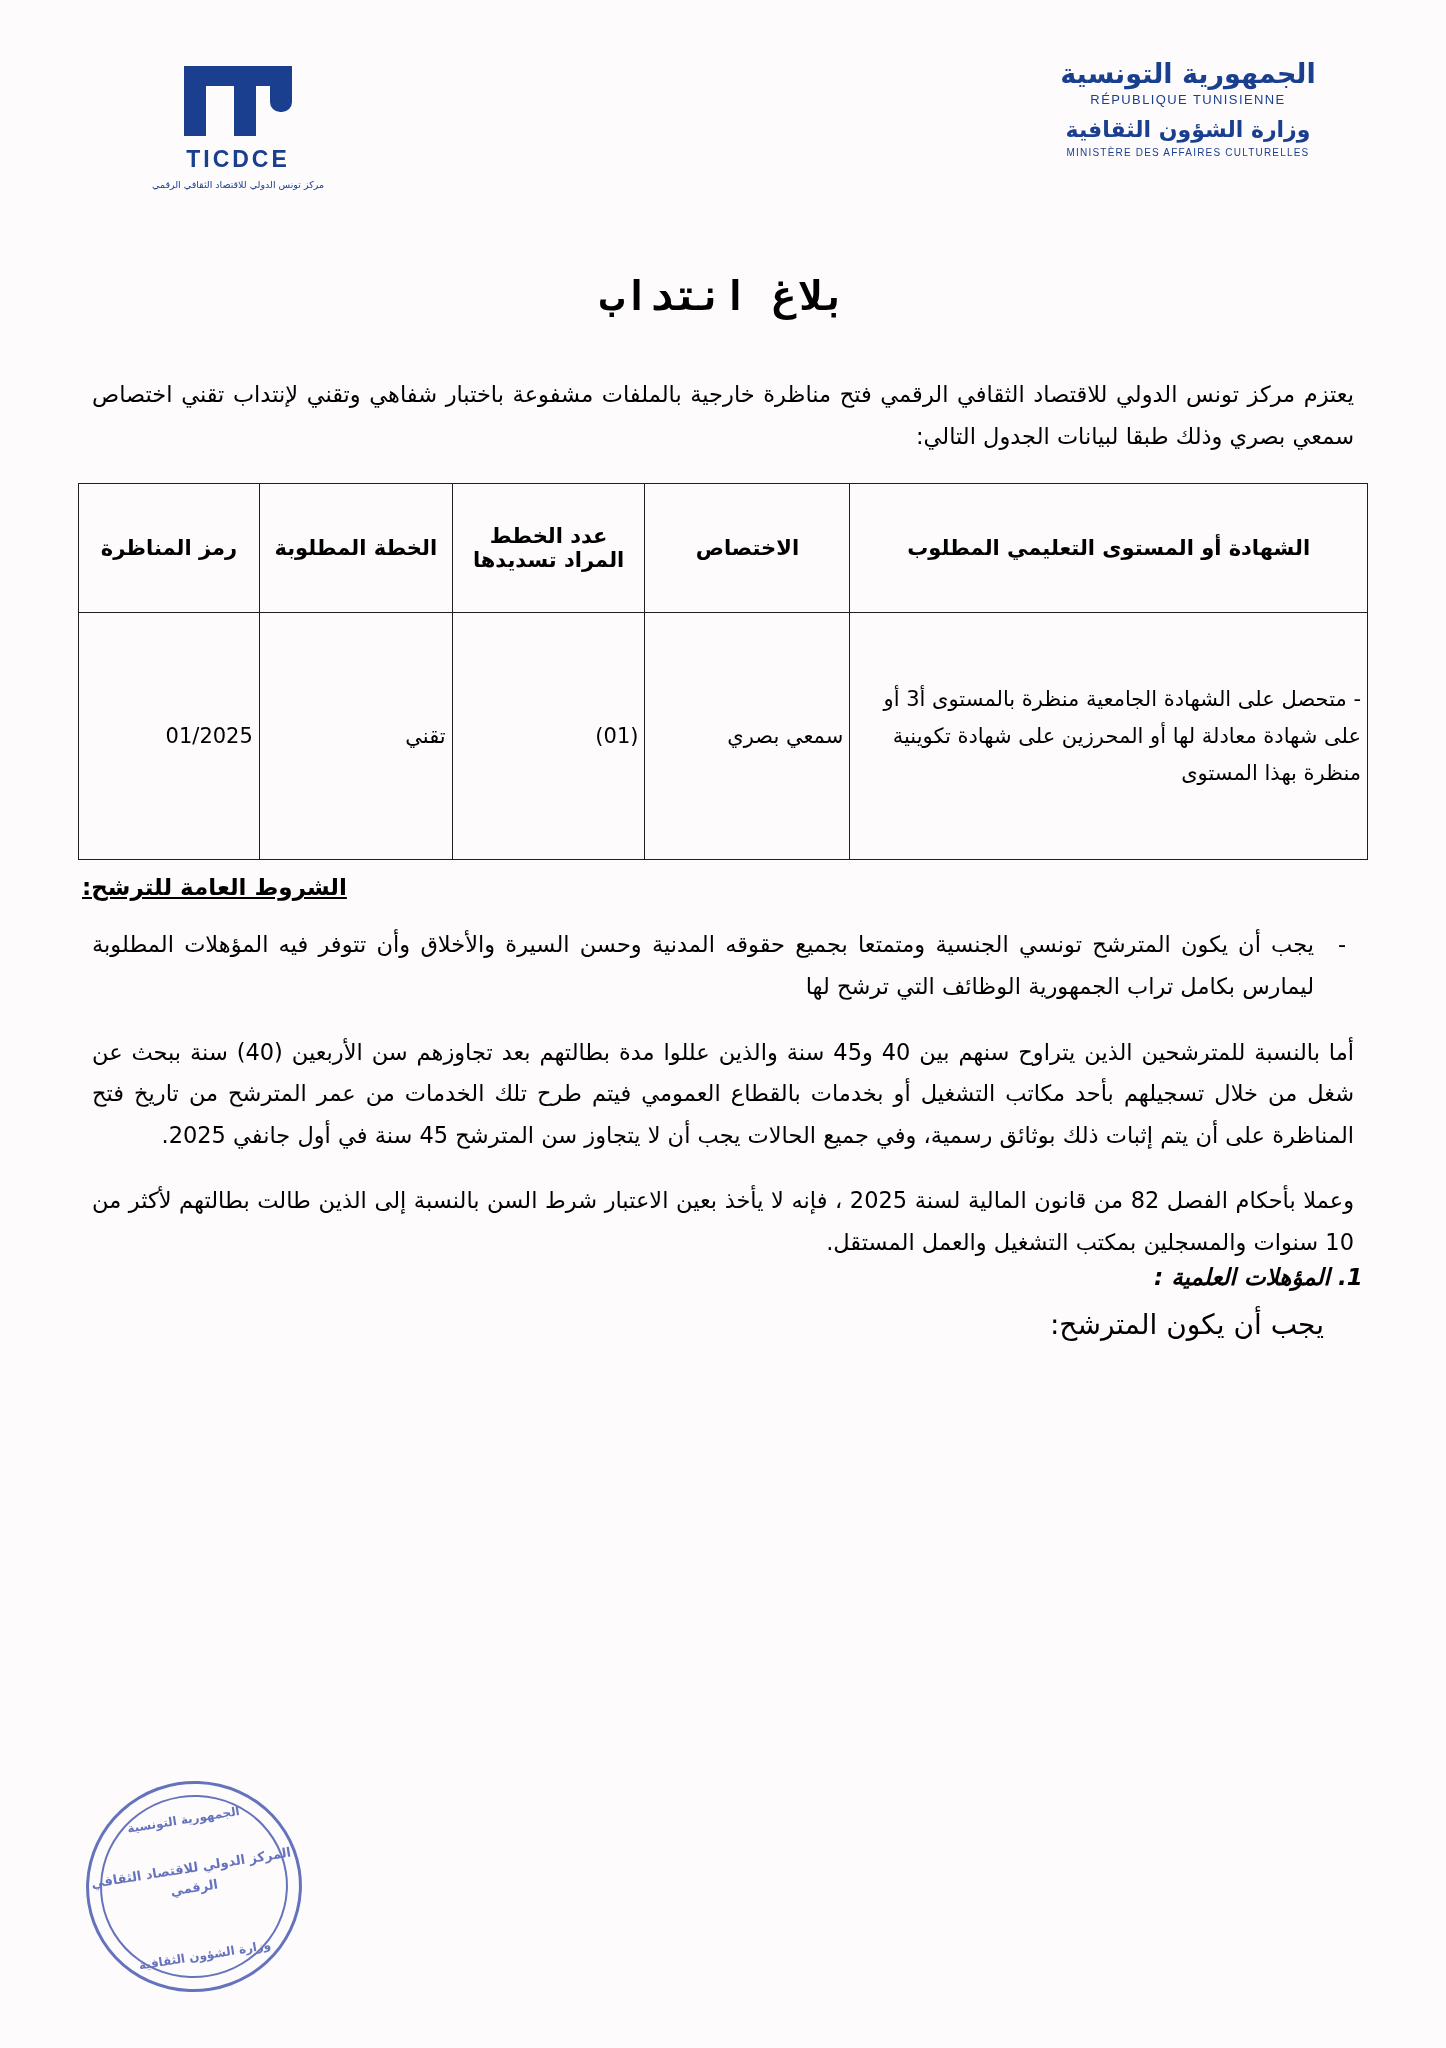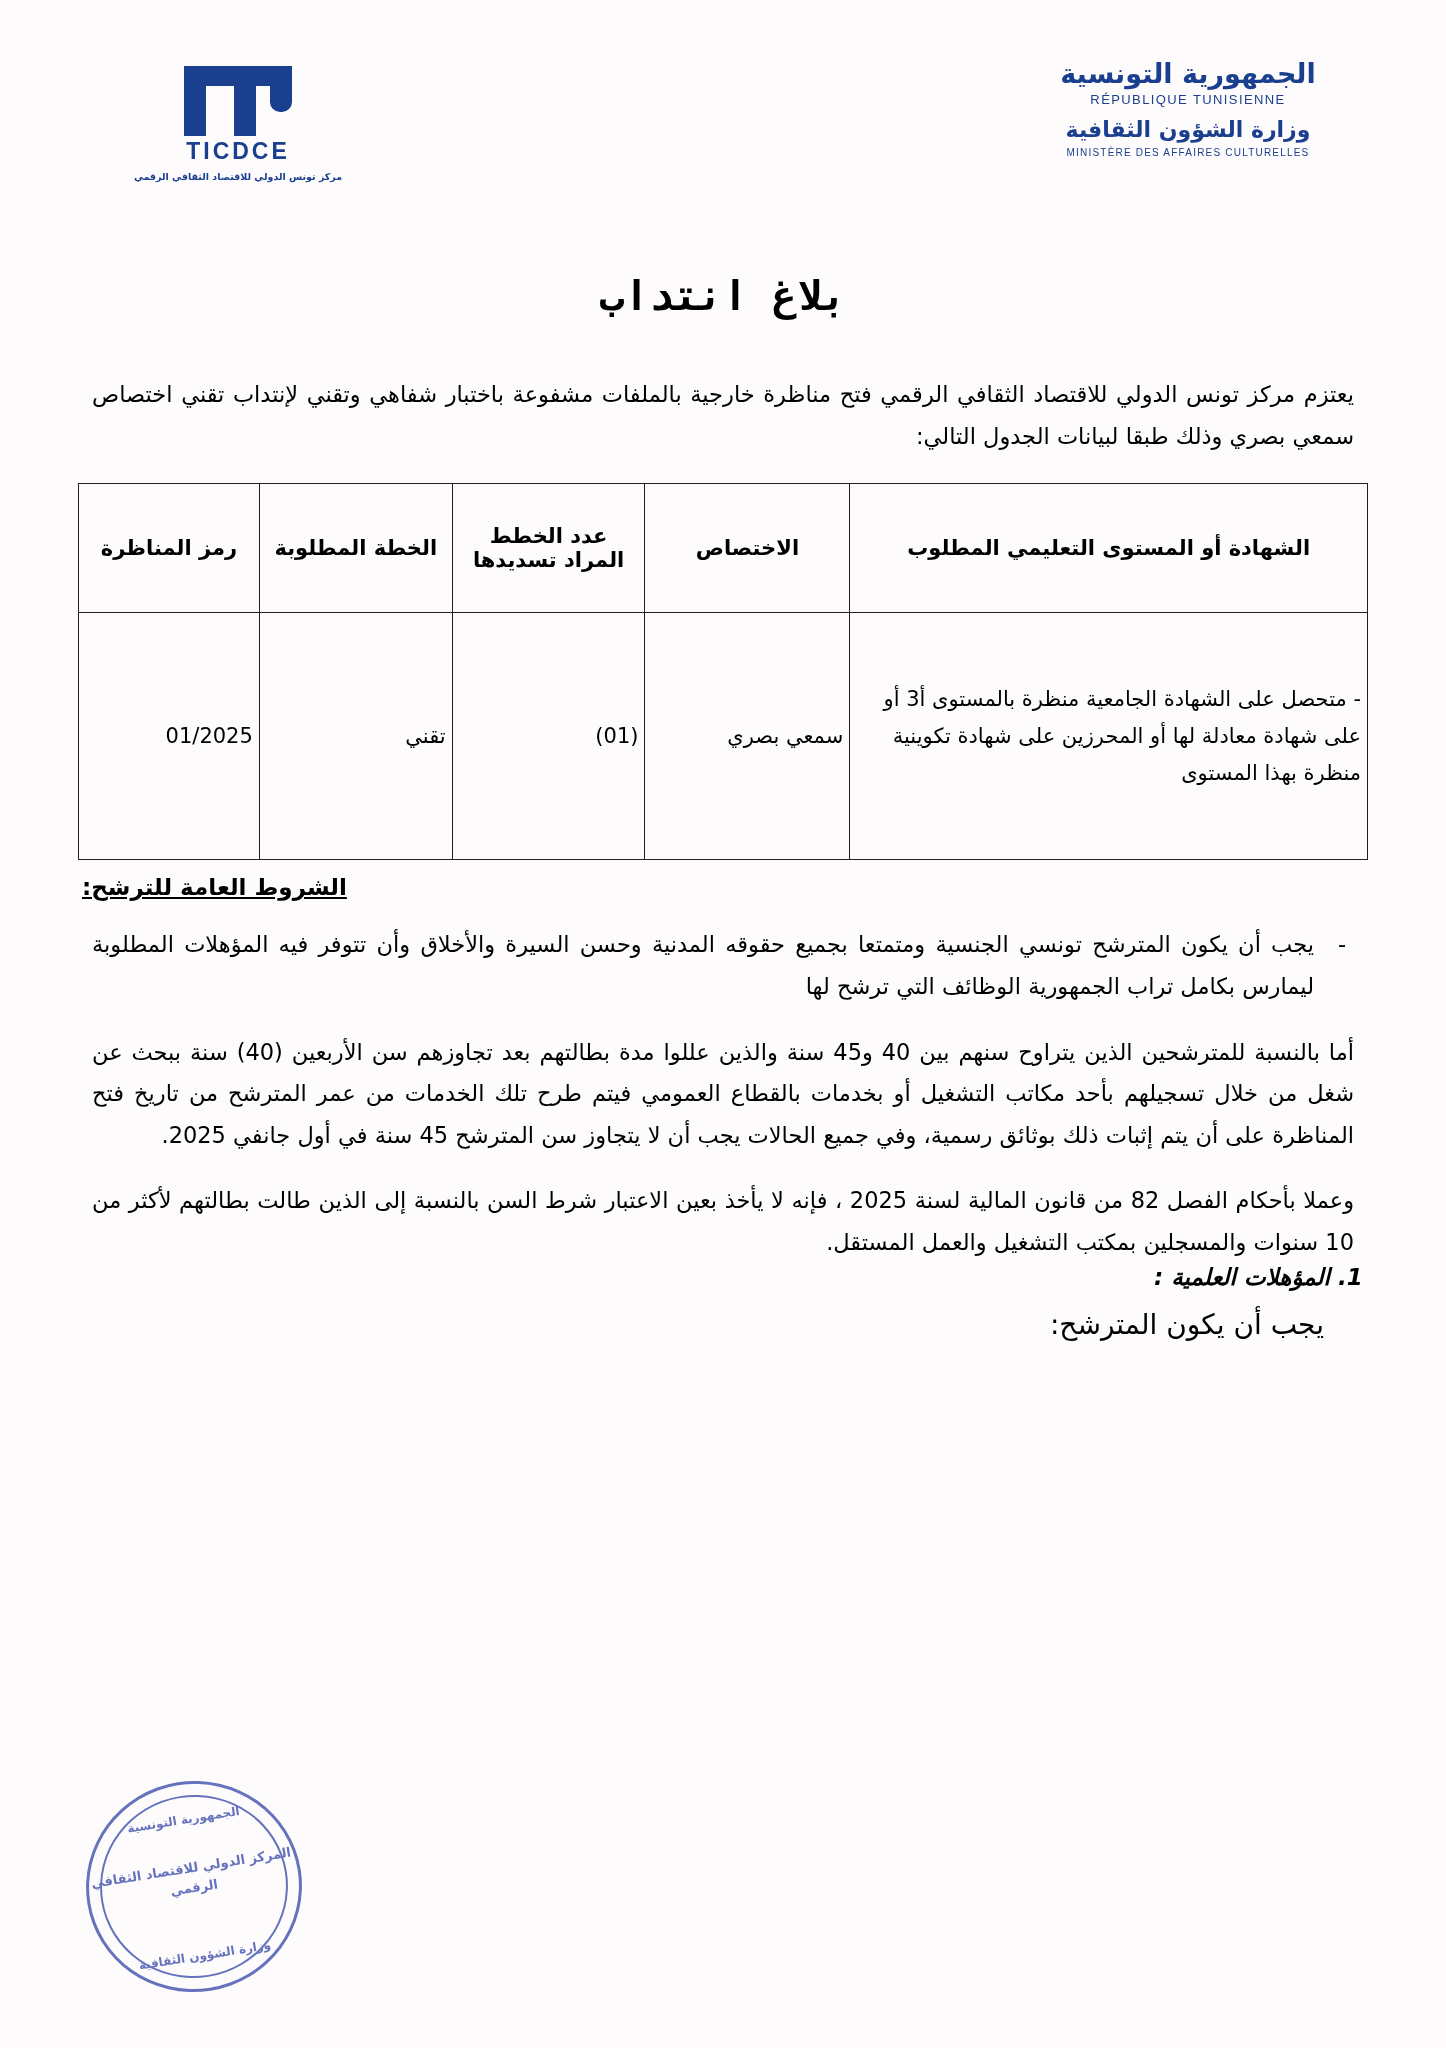--- a/index.html
+++ b/index.html
@@ -43,35 +43,35 @@
   .logo-mark {
     width: 120px;
     height: 78px;
     position: relative;
   }
   .logo-mark .bar-v {
     position: absolute;
     background: #1b3f8f;
   }
   .logo-name {
-    margin-top: 2px;
+    margin-top: 10px;
     font-size: 23px;
     letter-spacing: 3px;
     font-weight: bold;
     color: #1b3f8f;
     font-family: "Liberation Sans", sans-serif;
   }
   .logo-sub {
     margin-top: 5px;
     font-size: 9.5px;
     color: #1b3f8f;
     text-align: center;
     direction: rtl;
     line-height: 1.45;
-    font-weight: bold;
+    font-weight: normal;
   }
   .logo-right {
     width: 300px;
     text-align: center;
     color: #1b3f8f;
     direction: rtl;
   }
   .rep-ar {
     font-size: 27px;
     font-weight: bold;

